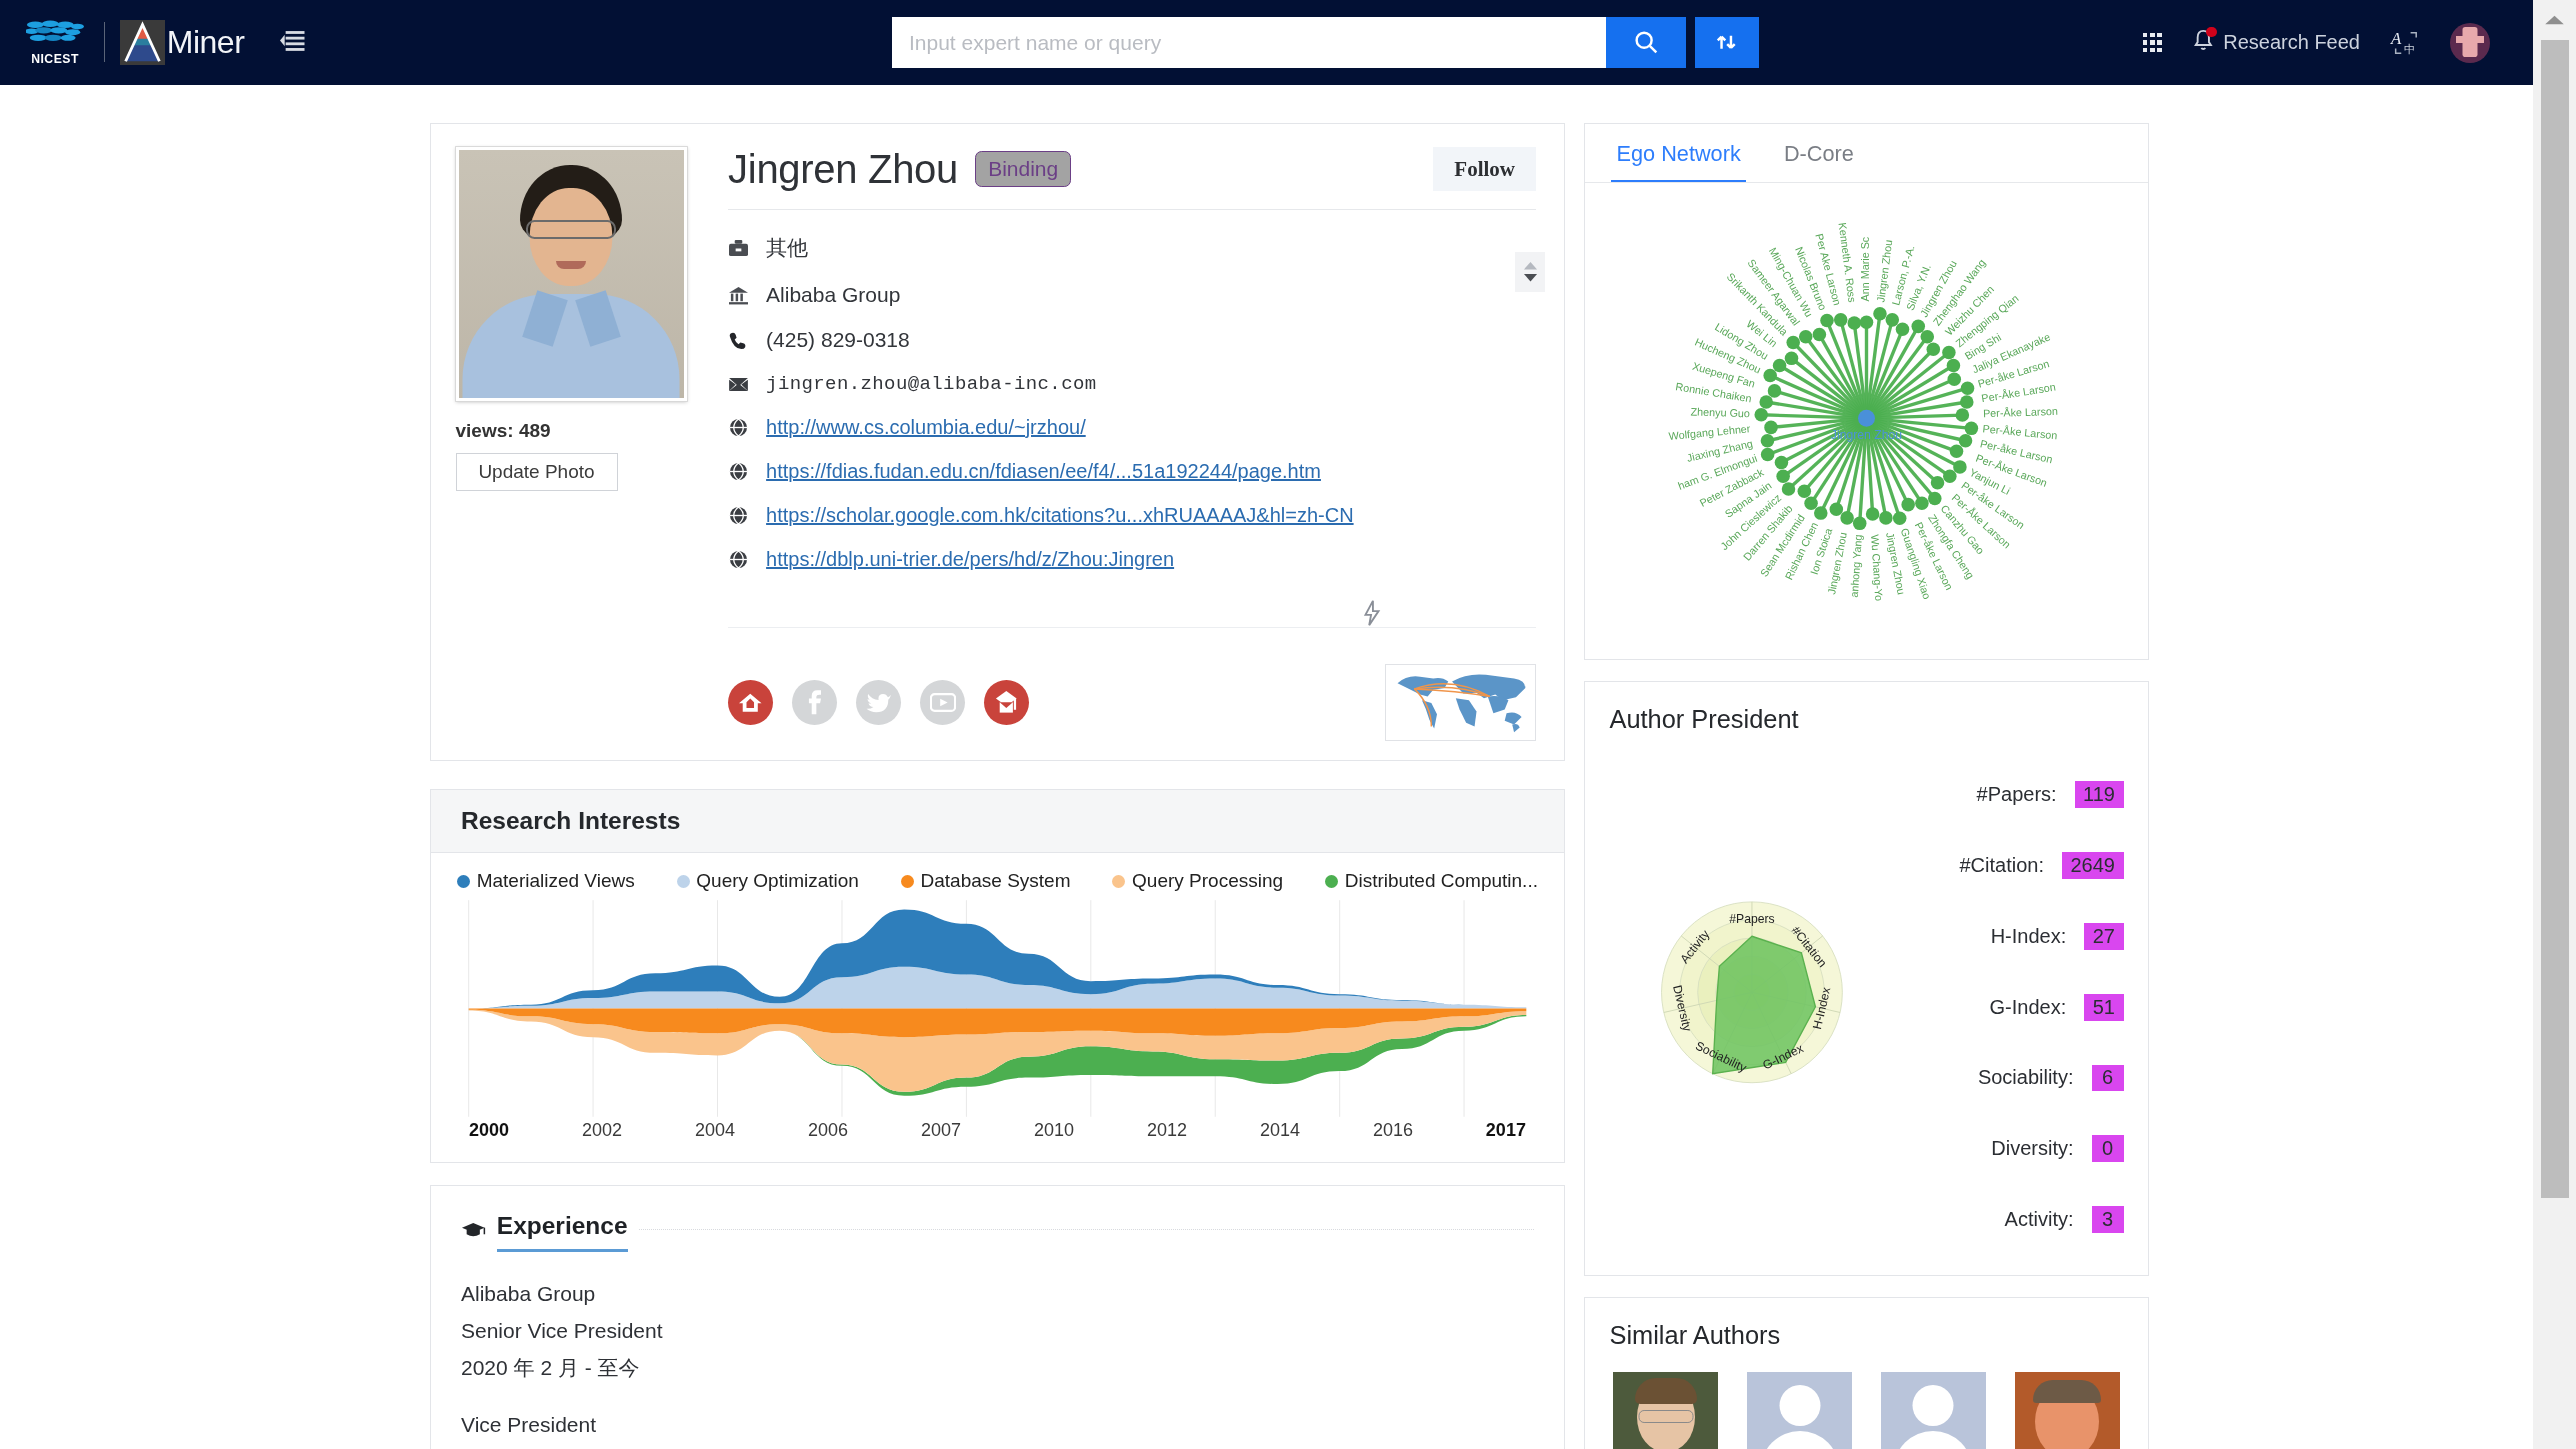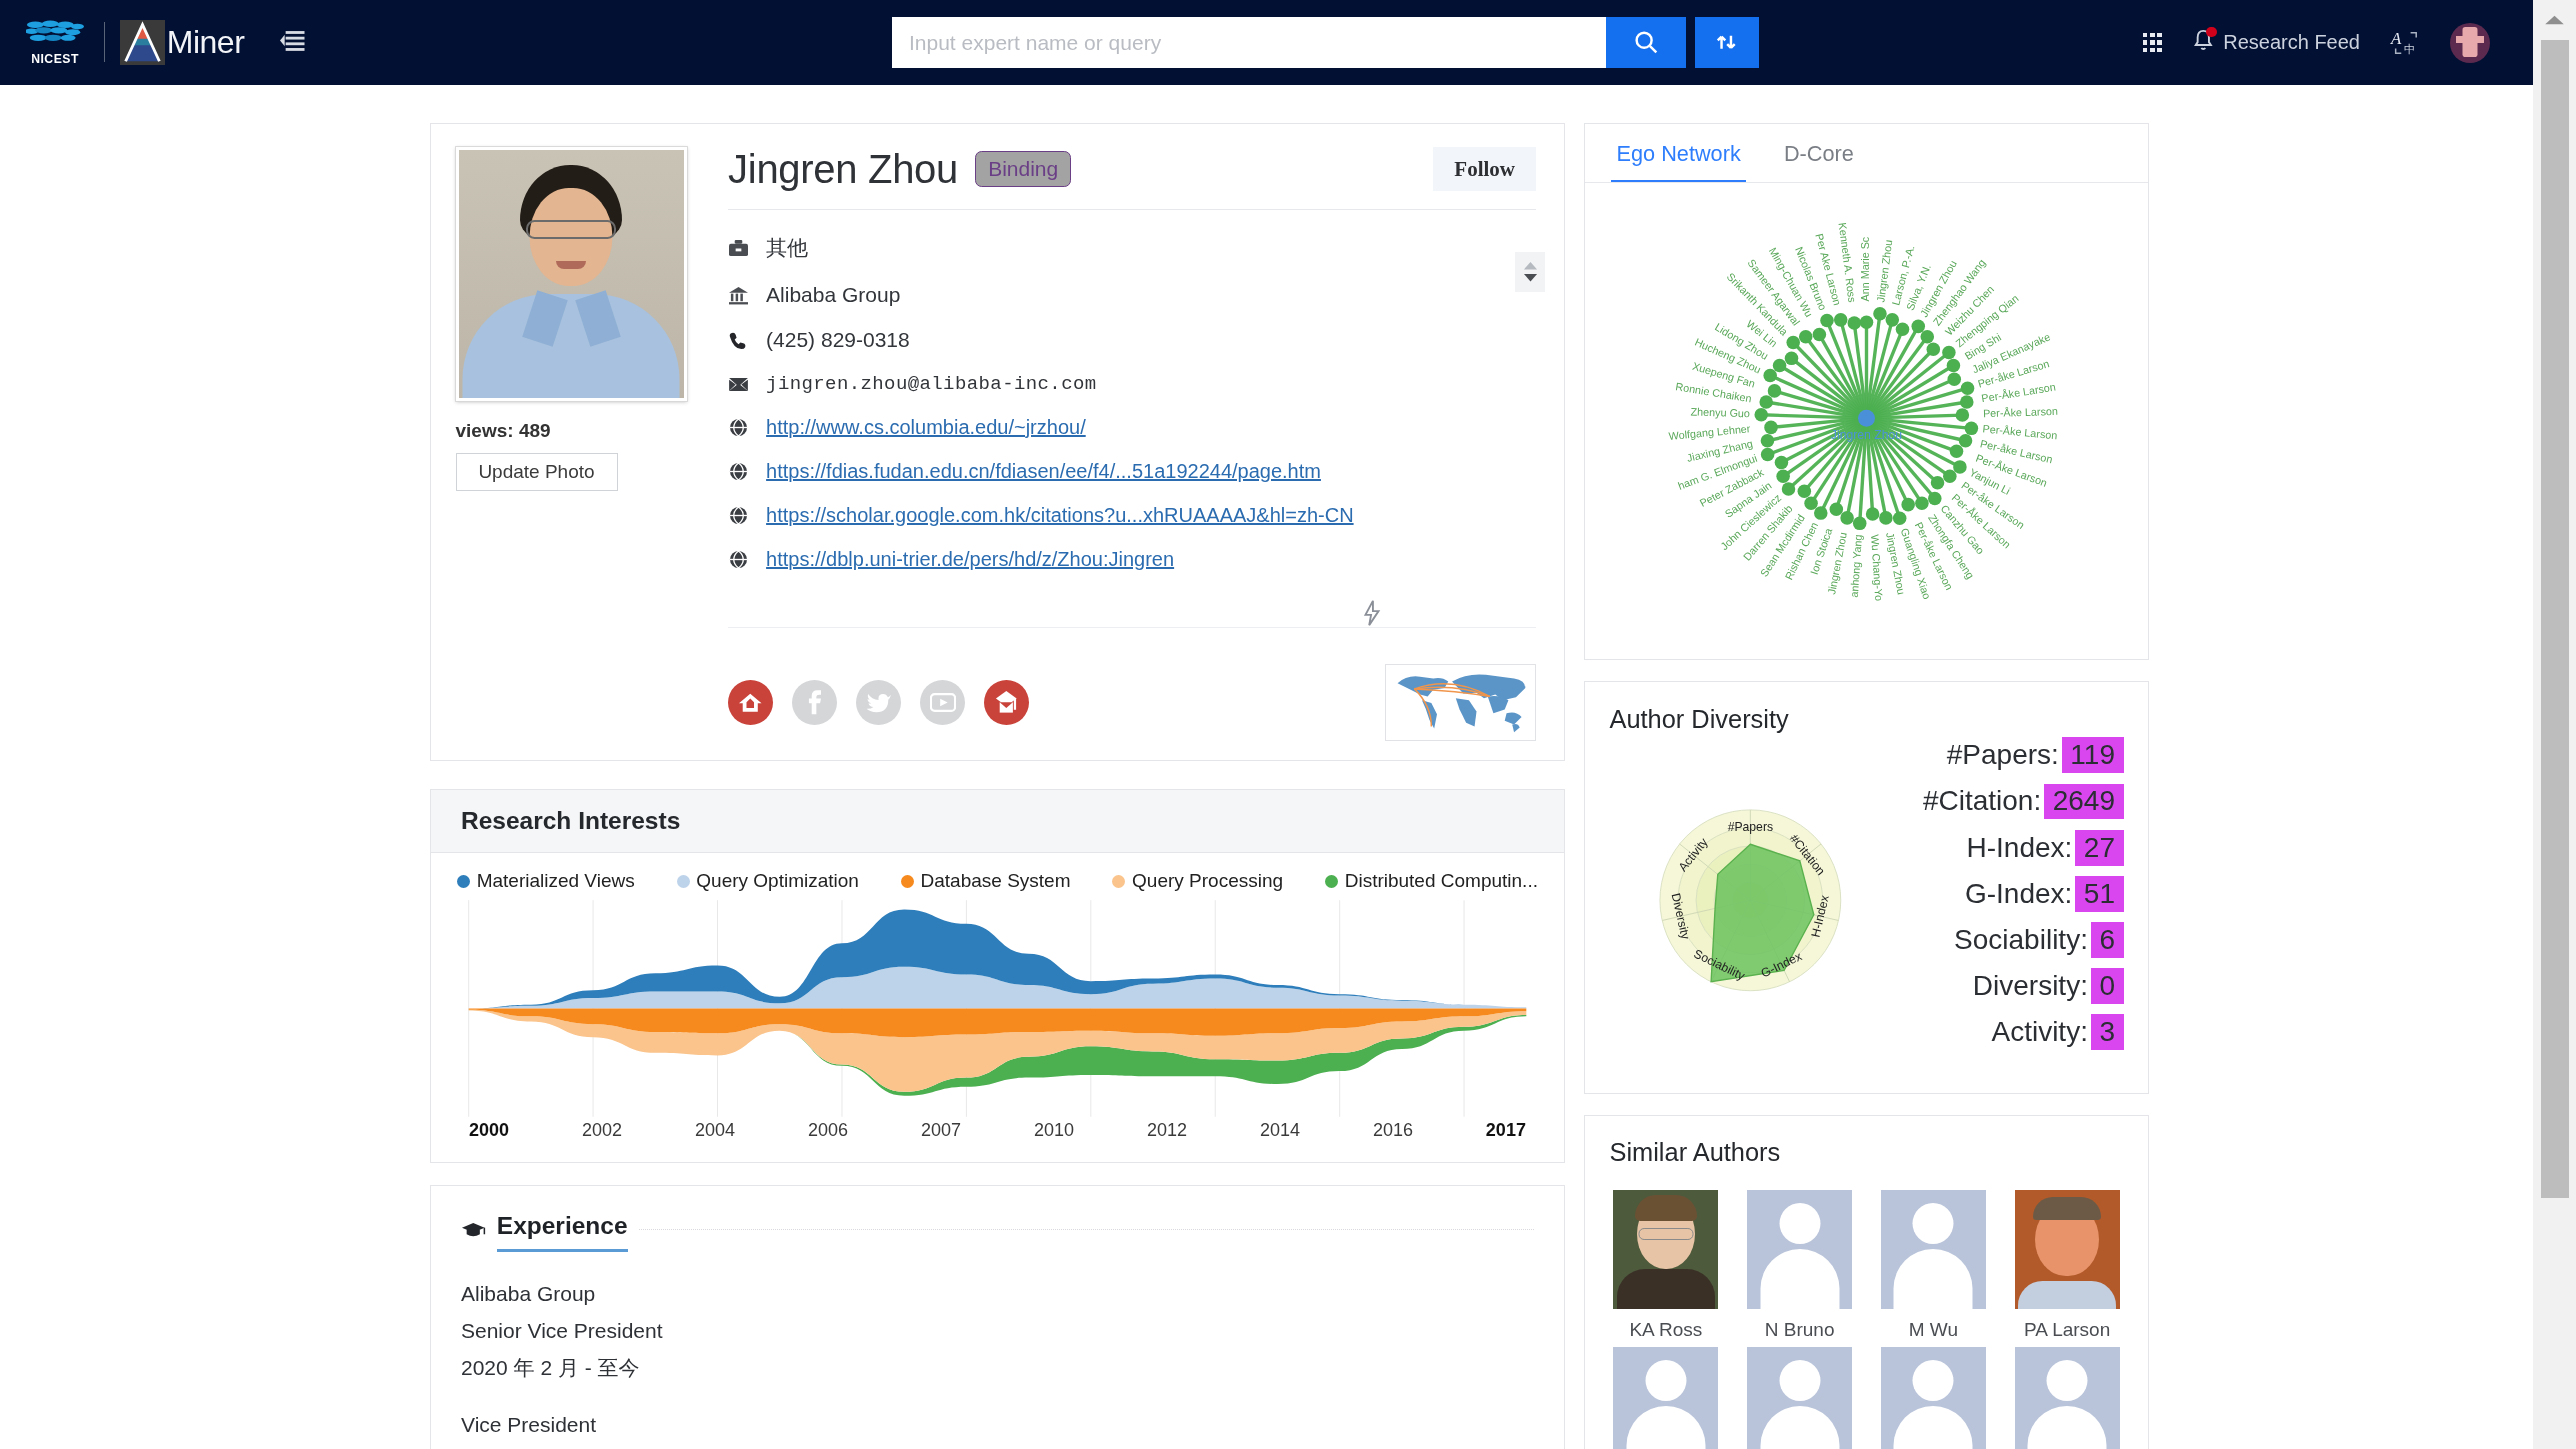--- a/index.html
+++ b/index.html
@@ -147,21 +147,21 @@
   .tab{ padding:17px 5.6px 13px 5.6px; margin-right:32px; font-size:21.7px; color:#7a7e85; cursor:pointer; border-bottom:2.8px solid transparent;}
   .tab.on{ color:#2d7dfc; border-bottom-color:#2d7dfc; }
   .ego{ position:relative; height:476px; overflow:hidden;}
   .ego svg{ position:absolute; left:0; top:0;}
 
   .stats{ margin-top:21px; padding:22.6px 24.5px 32px 24.5px;}
   .panel-title{ font-size:25.4px; font-weight:400; color:#25282c;}
   .stats-row{ display:flex; align-items:center; margin-top:3.8px;}
   .radar{ width:311px; height:217px; }
   .kv{ flex:1; padding-left:5.6px;}
-  .kv-line{ display:flex; justify-content:flex-end; align-items:center; gap:3px; margin-bottom:10.4px; font-size:28px; color:#2b2e33;}
+  .kv-line{ display:flex; justify-content:flex-end; align-items:center; gap:18px; margin-bottom:10.4px; font-size:20px; color:#2b2e33;margin-top:44px;}
   .kv-val{ background:#d946ef; padding:1.9px 8.5px; min-width:32px; text-align:center;}
 
   .simauth{ margin-top:21px; padding:22.6px 24.5px 19px 24.5px;}
   .sa-grid{ display:grid; grid-template-columns:repeat(4,1fr); gap:17px 21px; margin-top:22.6px;}
   .sa-cell{ display:flex; flex-direction:column; align-items:center; cursor:pointer;}
   .sa-img{ width:105px; height:119px; background:#b9c4da; position:relative; overflow:hidden;}
   .sa-img .silh-h{ position:absolute; left:50%; top:13px; transform:translateX(-50%); width:41px; height:41px; border-radius:50%; background:#fff;}
   .sa-img .silh-b{ position:absolute; left:50%; bottom:0; transform:translateX(-50%); width:79px; height:60px; border-radius:41px 41px 0 0; background:#fff;}
   .sa-name{ margin-top:10.4px; font-size:19px; color:#4a4d52;}
   .sa-photo1{ background:#4d5a3c;}
@@ -707,21 +707,21 @@
               <line x1="299" y1="250" x2="286.0" y2="148.8" stroke="#4caf50" stroke-width="3.6" opacity="0.95"></line>
               <circle cx="286.0" cy="148.8" r="7.2" fill="#4caf50"></circle>
               <text x="283.1" y="127.0" fill="#5aa85a" font-size="11.5" font-family="Liberation Sans, sans-serif" text-anchor="end" dominant-baseline="middle" transform="rotate(442.7,283.1,127.0)">Kenneth A. Ross</text>
               <circle cx="299" cy="250" r="9" fill="#4a90d9"></circle>
               <text x="299" y="272" fill="#4a90d9" font-size="13" text-anchor="middle" font-family="Liberation Sans, sans-serif">Jingren Zhou</text>
             </svg>
       </div>
     </div>
 
     <div class="card stats">
-      <div class="panel-title">Author Diversity</div>
+      <div class="panel-title">Author President</div>
       <div class="stats-row">
         <svg class="radar" id="radar" viewBox="0 0 330 240">
               <circle cx="150" cy="122" r="100.0" fill="#f5f7d8" stroke="#d7dfc0" stroke-width="1"></circle>
               <circle cx="150" cy="122" r="80.0" fill="#f1f4cc" stroke="#d7dfc0" stroke-width="1"></circle>
               <circle cx="150" cy="122" r="60.0" fill="#eaf0be" stroke="#d7dfc0" stroke-width="1"></circle>
               <circle cx="150" cy="122" r="40.0" fill="#e3ecb0" stroke="#d7dfc0" stroke-width="1"></circle>
               <circle cx="150" cy="122" r="20.0" fill="#dce8a3" stroke="#d7dfc0" stroke-width="1"></circle>
               <line x1="150" y1="122" x2="150.0" y2="22.0" stroke="#cdd6b4" stroke-width="1"></line>
               <line x1="150" y1="122" x2="228.2" y2="59.7" stroke="#cdd6b4" stroke-width="1"></line>
               <line x1="150" y1="122" x2="247.5" y2="144.3" stroke="#cdd6b4" stroke-width="1"></line>

